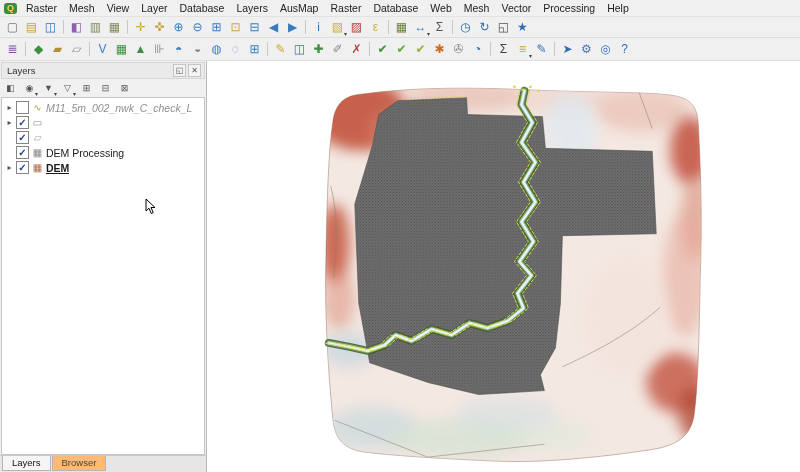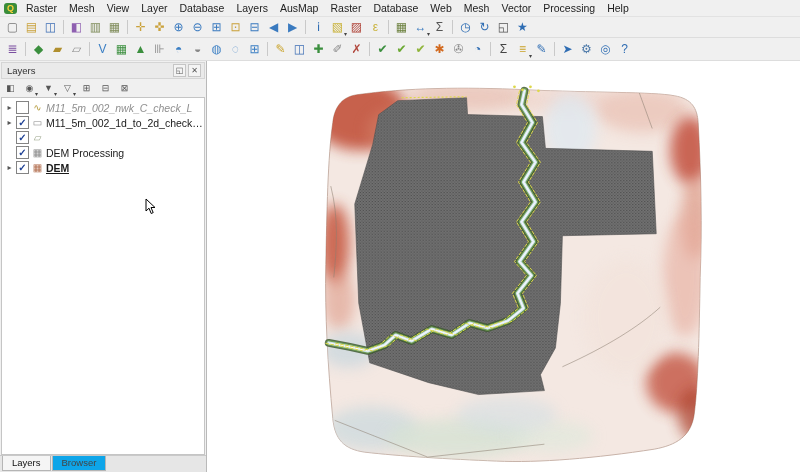--- a/index.html
+++ b/index.html
@@ -38,21 +38,21 @@
   .cbx{width:11px;height:11px;border:1px solid #848484;background:#fff;flex:0 0 auto;
        display:flex;align-items:center;justify-content:center;font-size:10px;line-height:1;color:#1c3f94;font-weight:bold;}
   .licon{width:13px;text-align:center;font-size:10px;flex:0 0 auto;}
   .llabel{white-space:nowrap;overflow:hidden;text-overflow:ellipsis;text-align:center;}
   .llabel.muted{color:#8f8f8f;font-style:italic;}
   .layer-row.sel .llabel{font-weight:bold;text-decoration:underline;}
 
   
   .dock-tabs{height:16px;display:flex;align-items:flex-start;gap:1px;padding-left:2px;background:#e6e6e6;
              border-top:1px solid #c9c9c9;flex:0 0 auto;}
-  .dtab{font-size:9.5px;padding:1px 9px 2px 9px;border:1px solid #b5b5b5;border-top:none;background:#0ea5e9;color:#444;cursor:default;}
+  .dtab{font-size:9.5px;padding:1px 9px 2px 9px;border:1px solid #b5b5b5;border-top:none;background:#fdba74;color:#444;cursor:default;}
   .dtab.active{background:#f5f5f5;color:#111;}
 
   
   .canvas{flex:1;position:relative;background:#ffffff;border-left:1px solid #b9b9b9;overflow:hidden;}
   .canvas svg{position:absolute;inset:0;width:100%;height:100%;}
   .crack{stroke:#8a7d70;stroke-width:0.9;fill:none;opacity:0.6;}
   .terrain-base{fill:var(--terrain-base,#f4e8e2);stroke:#c8b2a8;stroke-width:1;}
   .p-base{fill:var(--gray-base,#757575);}
   .p-dot{fill:var(--gray-dot,#454545);}
   .grid-region{fill:url(#dither);stroke:#4f4f4f;stroke-width:0.6;}
@@ -186,21 +186,20 @@
           <div class="layer-row">
             <span class="expander">▸</span>
             <span class="cbx"></span>
             <span class="licon" style="color: rgb(181, 154, 60);">∿</span>
             <span class="llabel muted">M11_5m_002_nwk_C_check_L</span>
           </div>
           <div class="layer-row">
             <span class="expander">▸</span>
             <span class="cbx">✓</span>
             <span class="licon" style="color: rgb(138, 138, 138);">▭</span>
-            <span class="llabel">M11_5m_002_1d_to_2d_check_R</span>
           </div>
           <div class="layer-row">
             <span class="expander"></span>
             <span class="cbx">✓</span>
             <span class="licon" style="color: rgb(154, 164, 138);">▱</span>
           </div>
           <div class="layer-row">
             <span class="expander"></span>
             <span class="cbx">✓</span>
             <span class="licon" style="color: rgb(138, 138, 138);">▦</span>

